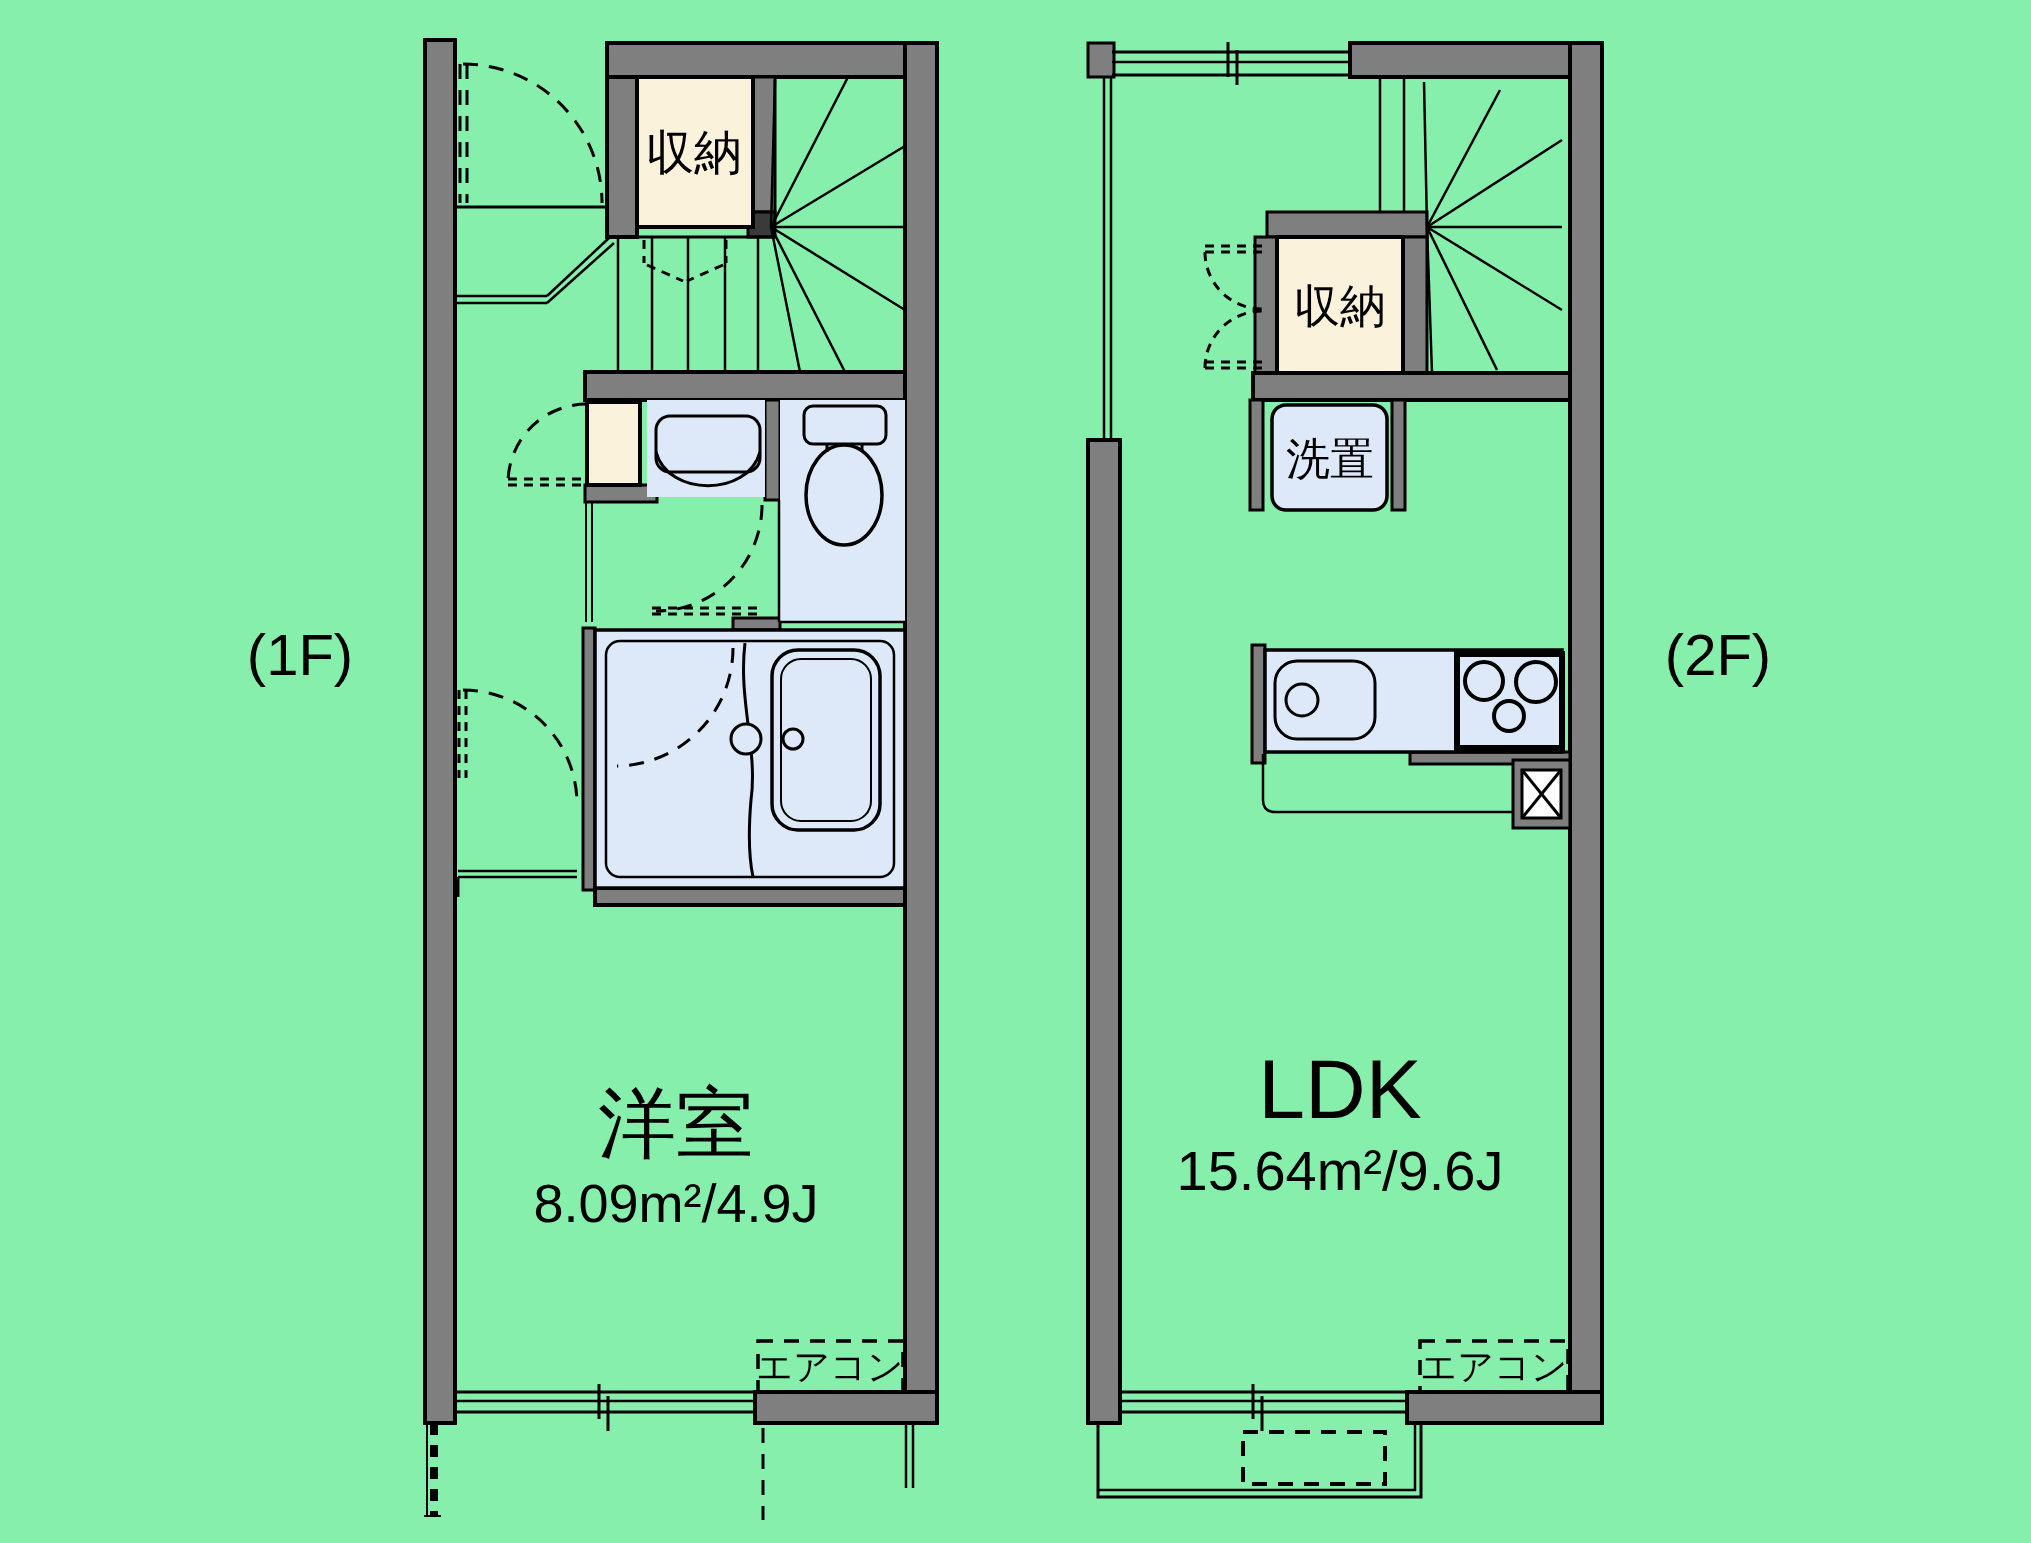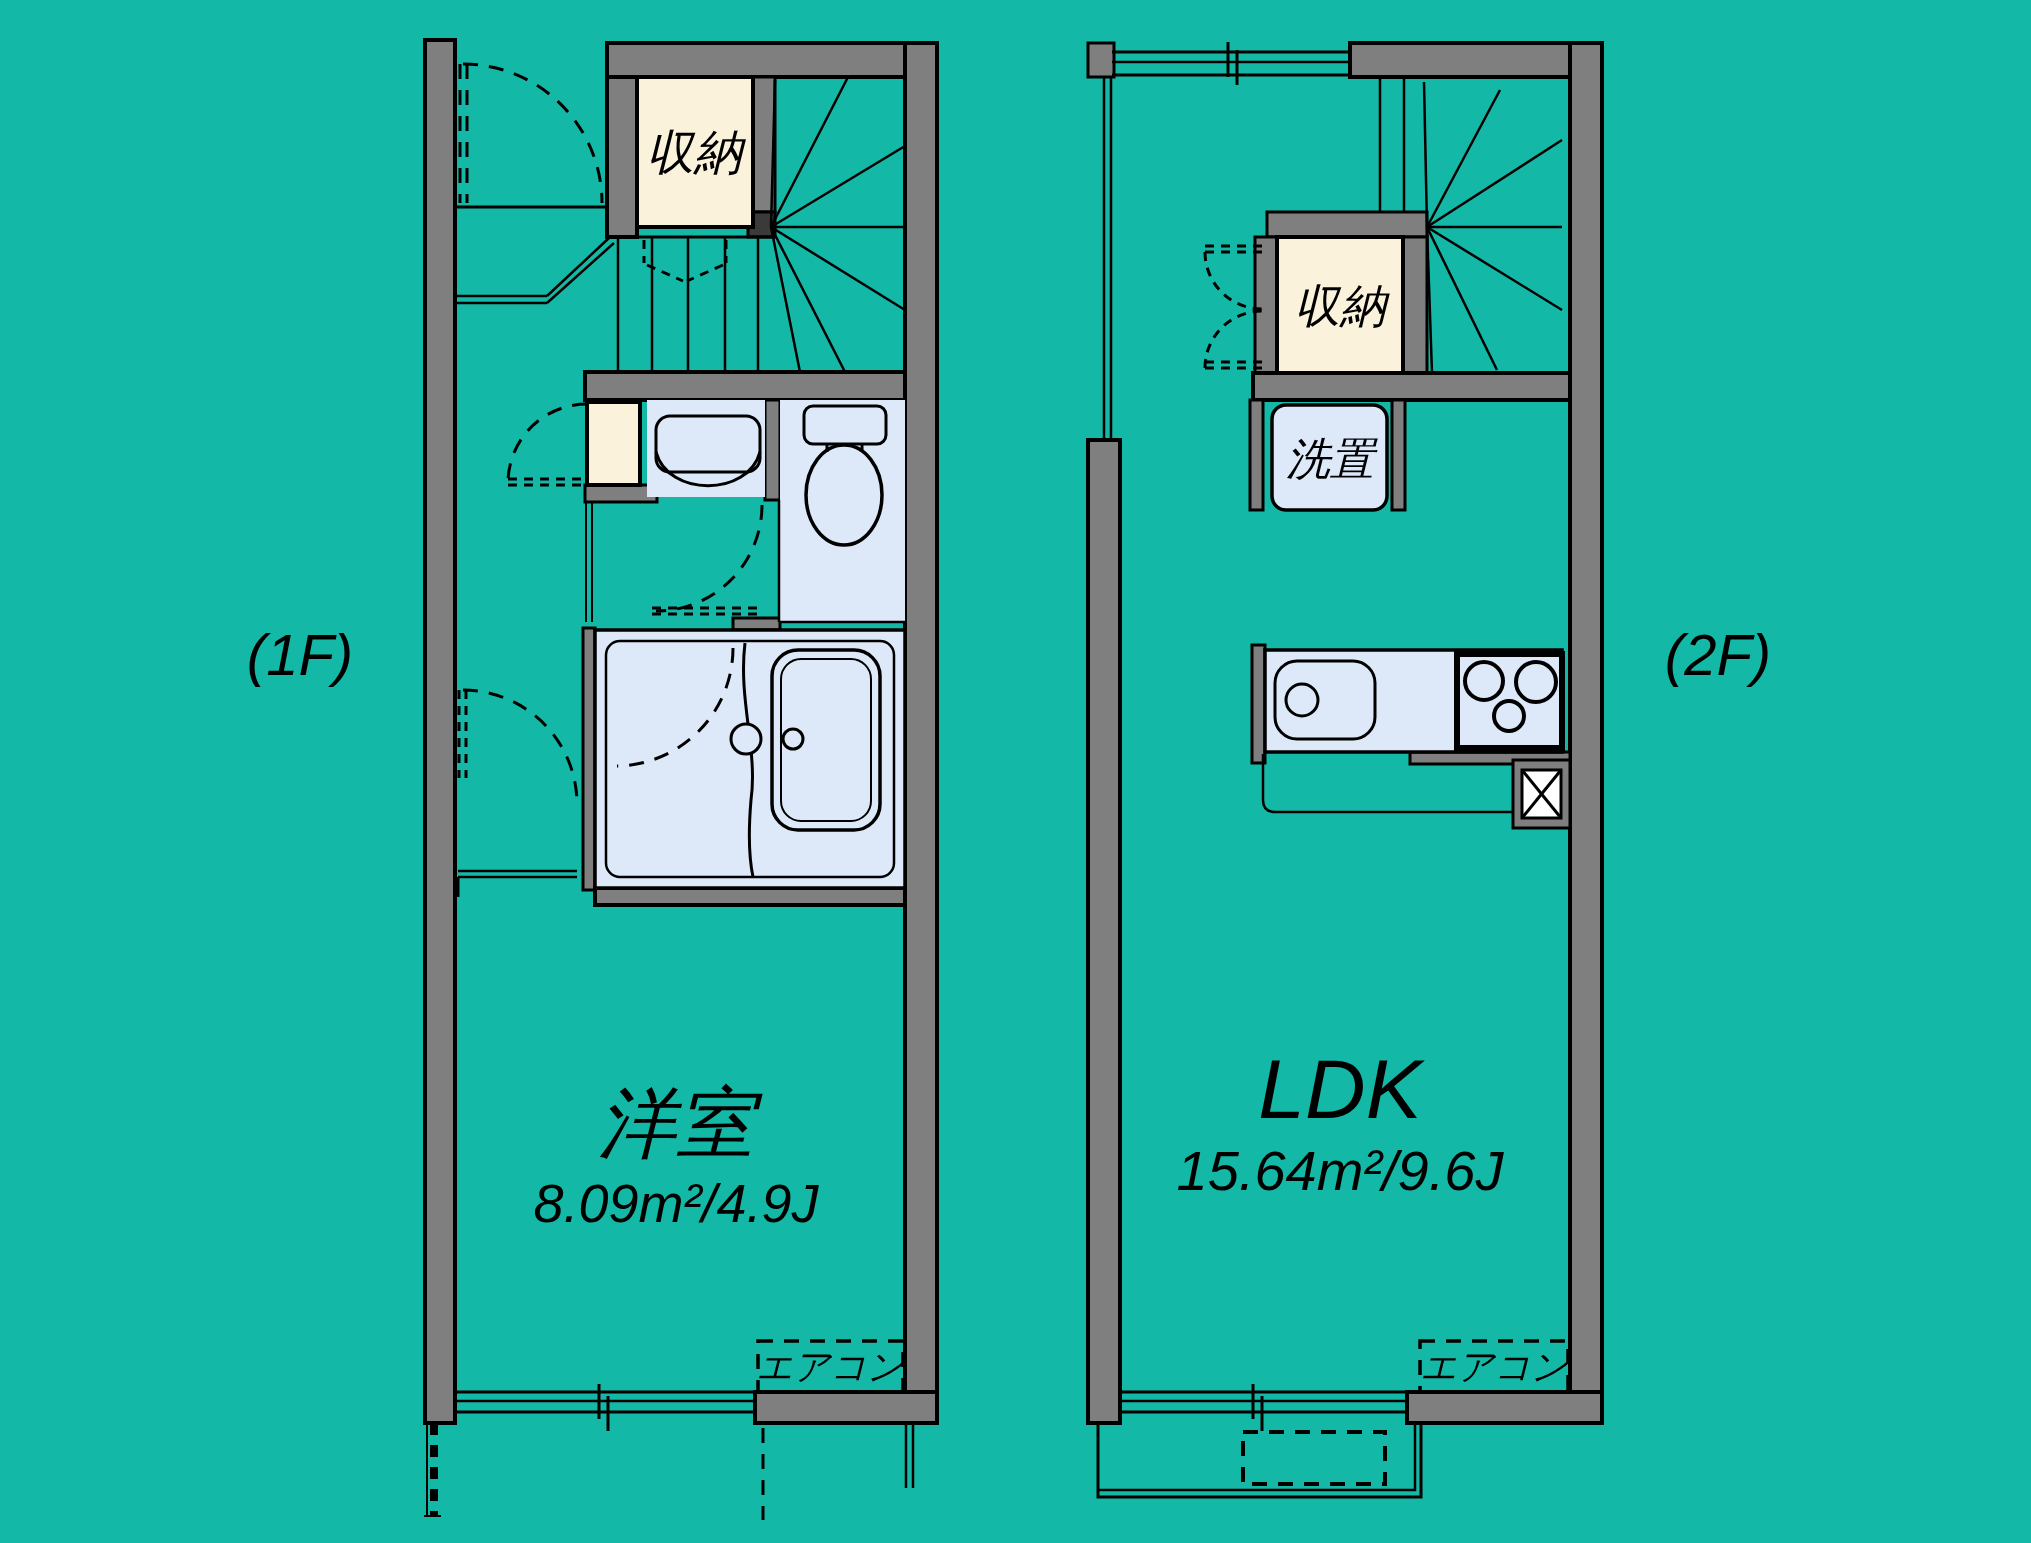--- a/index.html
+++ b/index.html
@@ -1,17 +1,17 @@
 <!DOCTYPE html>
 <html><head>
 <meta charset="utf-8">
 <style>
   html,body{margin:0;padding:0;background:#ffffff;}
-  .stage{position:relative;width:2031px;height:1543px;background:#14b8a6;
-         font-family:"Liberation Sans","DejaVu Sans",sans-serif;font-style:italic;}
+  .stage{position:relative;width:2031px;height:1543px;background:#86efac;
+         font-family:"Liberation Sans","DejaVu Sans",sans-serif;}
   svg{display:block;}
   text{fill:#000000;font-family:"Liberation Sans","DejaVu Sans",sans-serif;}
   .wall{fill:#7f7f7f;stroke:#000;stroke-width:4;}
   .wallthin{fill:#7f7f7f;stroke:#000;stroke-width:3;}
   .blk{fill:#3a3a3a;stroke:#000;stroke-width:3;}
   .cream{fill:#fbf2dc;stroke:#000;stroke-width:4;}
   .blue{fill:#dde9f8;}
   .bluebox{fill:#dde9f8;stroke:#000;stroke-width:3.5;}
   .ln{stroke:#000;fill:none;}
   .dash{stroke:#000;fill:none;stroke-dasharray:15 11;}

